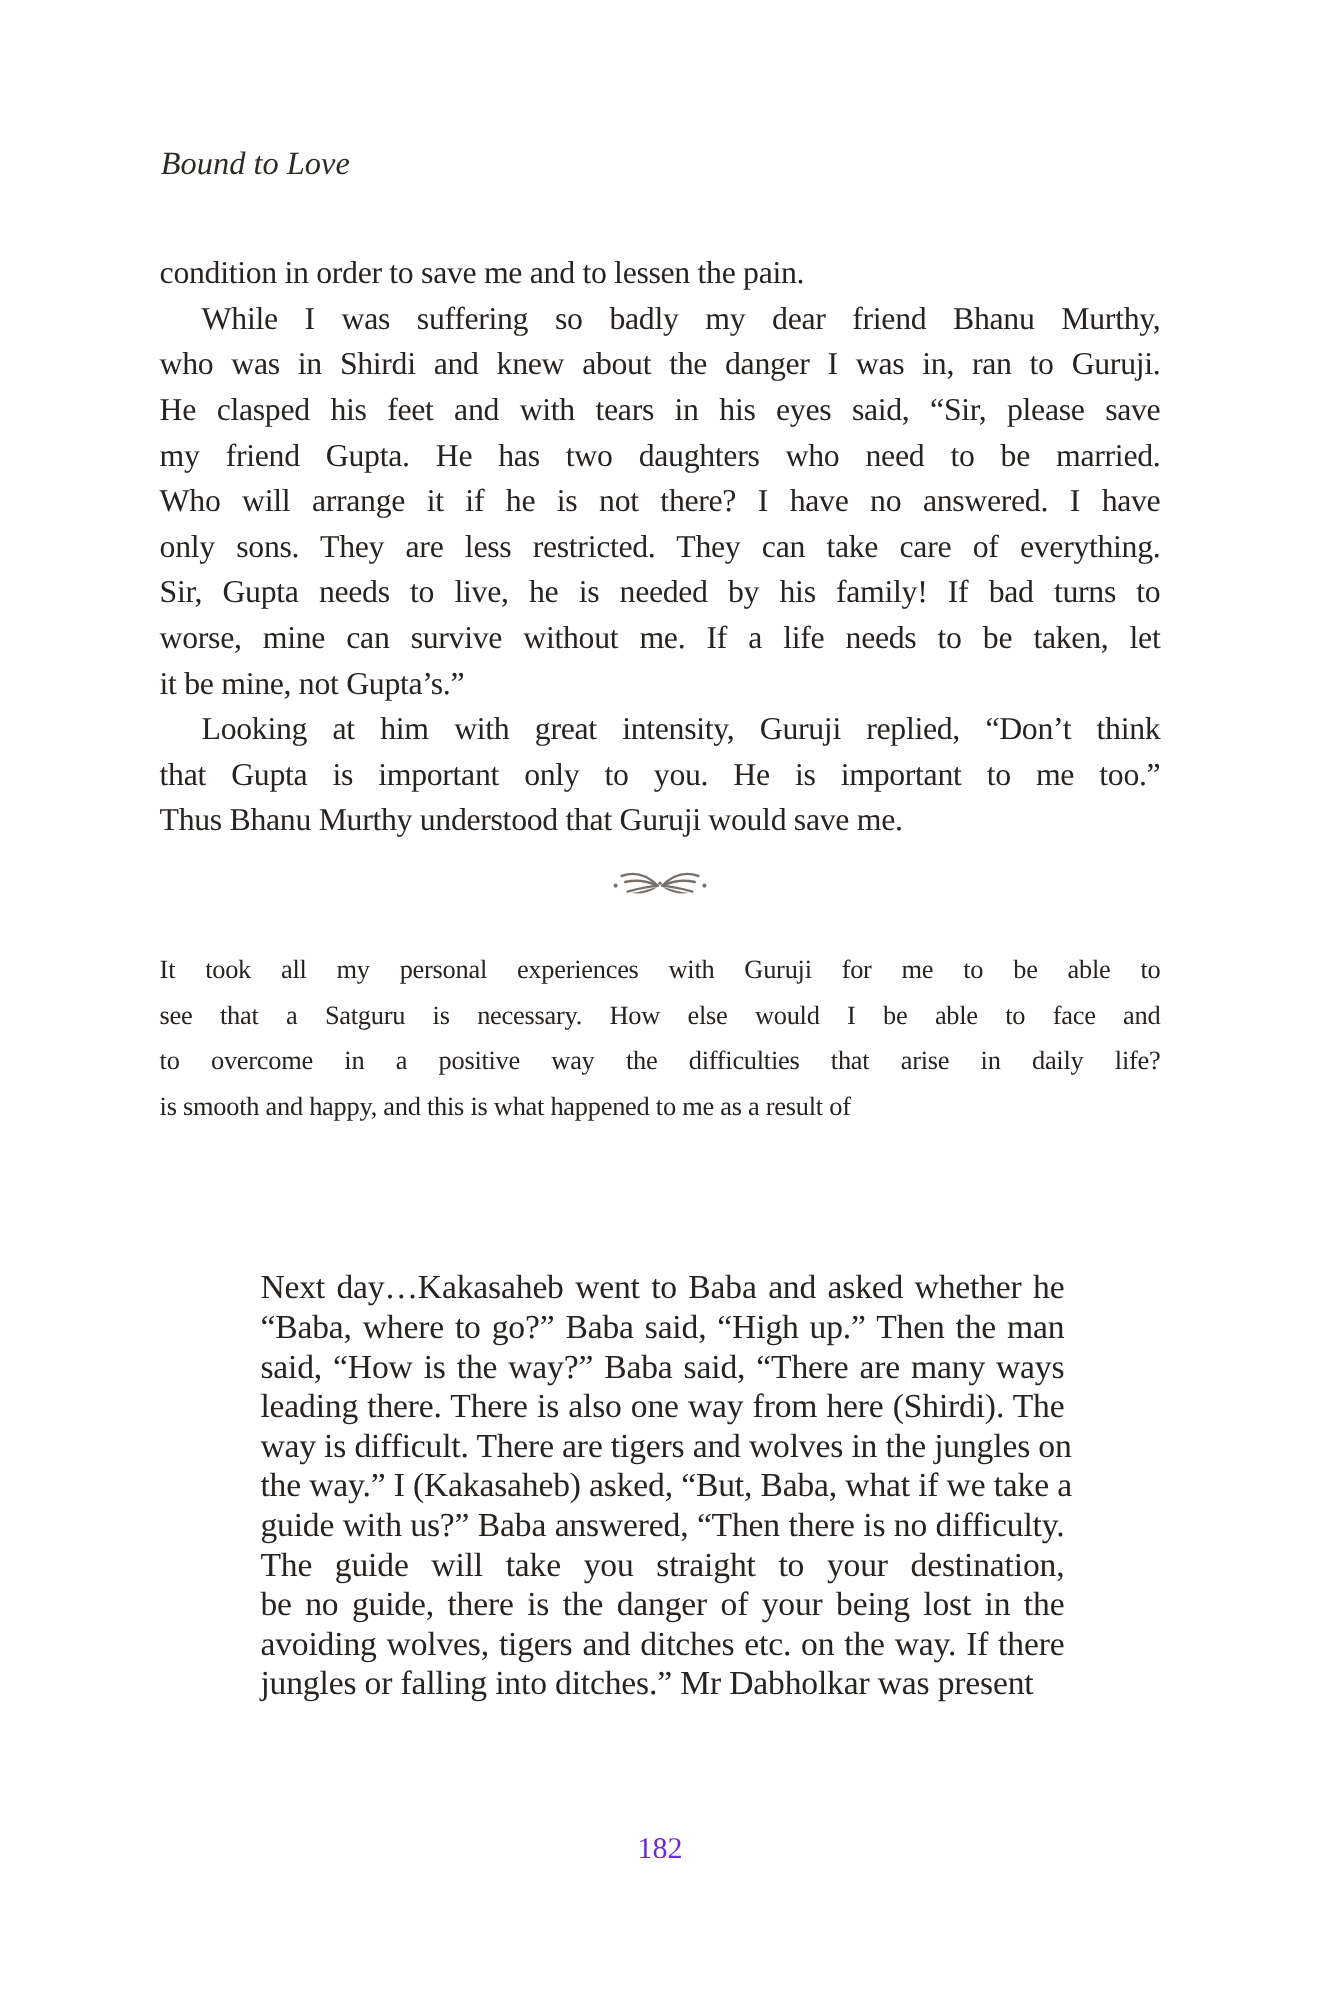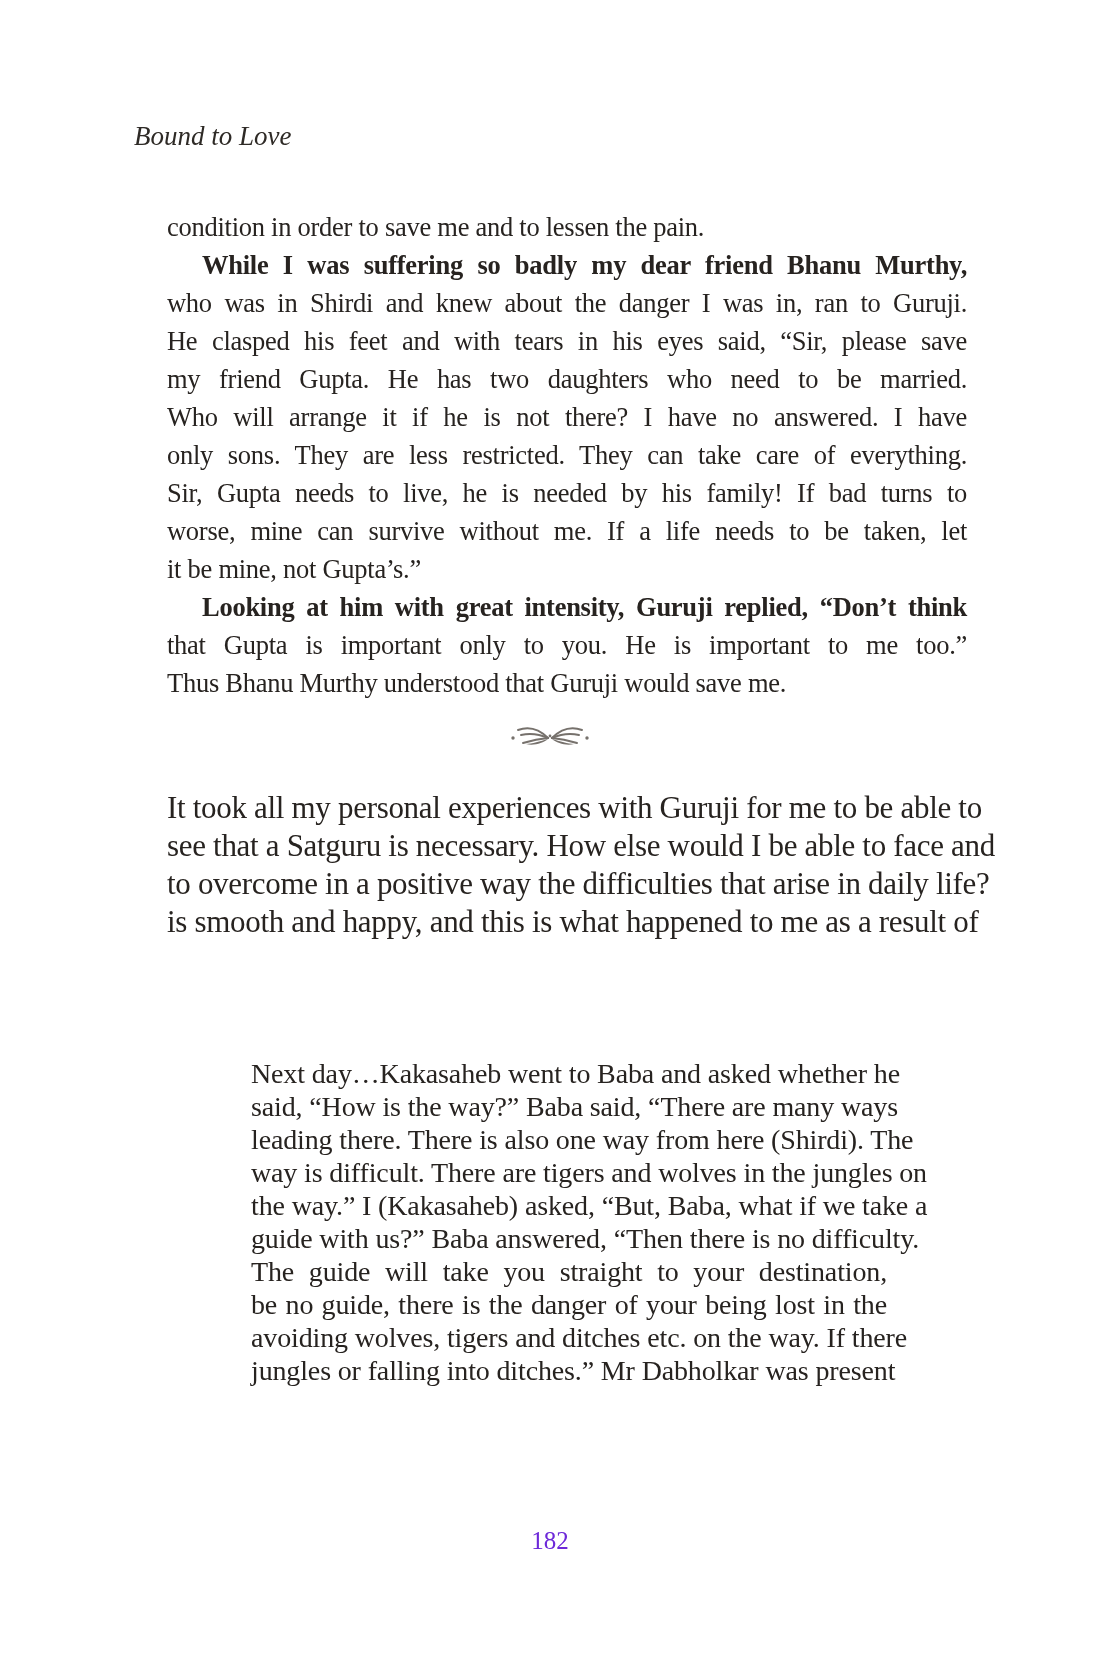--- a/index.html
+++ b/index.html
@@ -42,36 +42,34 @@
     width: 670px;
     font-size: 28px;
     line-height: 33px;
     letter-spacing: -0.005em;
   }
   .section-2 {
     position: absolute;
     left: 133px;
     top: 789px;
     width: 834px;
-    font-size: 31px;
+    font-size: 22px;
     line-height: 38px;
     letter-spacing: -0.01em;
   }
   .tline {
     text-align: justify;
     text-align-last: justify;
     white-space: nowrap;
-    margin-left: 34px;
   }
   .tline:last-child {
     text-align-last: left;
   }
   .para.indent .tline:first-child {
     text-indent: 35px;
-    font-weight: bold;
   }
   .divider {
     position: absolute;
     left: 133px;
     top: 722px;
     width: 834px;
     text-align: center;
   }
   .page-number {
     position: absolute;
@@ -135,20 +133,21 @@
 
   <div class="section-2 para">
       <div class="tline">It took all my personal experiences with Guruji for me to be able to</div>
       <div class="tline">see that a Satguru is necessary. How else would I be able to face and</div>
       <div class="tline">to overcome in a positive way the difficulties that arise in daily life?</div>
       <div class="tline">is smooth and happy, and this is what happened to me as a result of</div>
     </div>
 
   <div class="quote-block para">
       <div class="tline">Next day…Kakasaheb went to Baba and asked whether he</div>
+      <div class="tline">“Baba, where to go?” Baba said, “High up.” Then the man</div>
       <div class="tline">said, “How is the way?” Baba said, “There are many ways</div>
       <div class="tline">leading there. There is also one way from here (Shirdi). The</div>
       <div class="tline">way is difficult. There are tigers and wolves in the jungles on</div>
       <div class="tline">the way.” I (Kakasaheb) asked, “But, Baba, what if we take a</div>
       <div class="tline">guide with us?” Baba answered, “Then there is no difficulty.</div>
       <div class="tline">The guide will take you straight to your destination,</div>
       <div class="tline">be no guide, there is the danger of your being lost in the</div>
       <div class="tline">avoiding wolves, tigers and ditches etc. on the way. If there</div>
       <div class="tline">jungles or falling into ditches.” Mr Dabholkar was present</div>
     </div>

